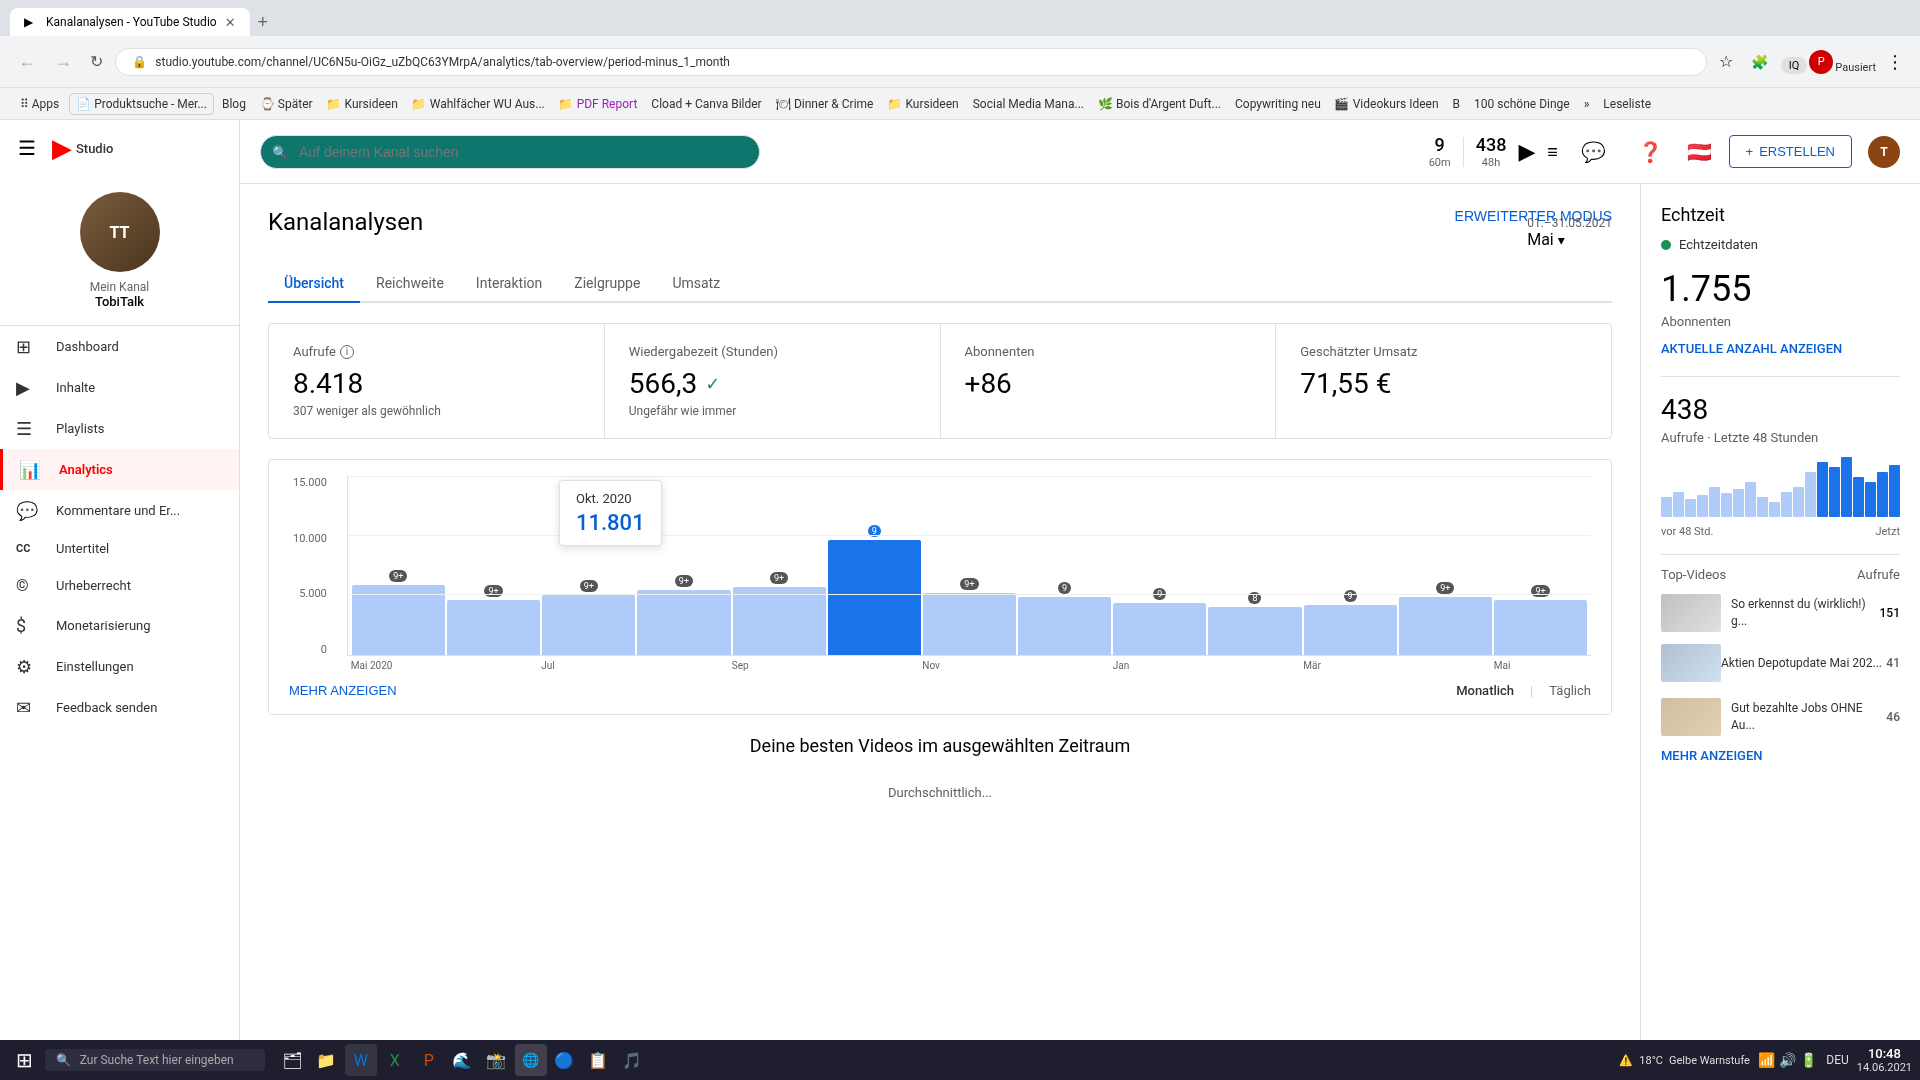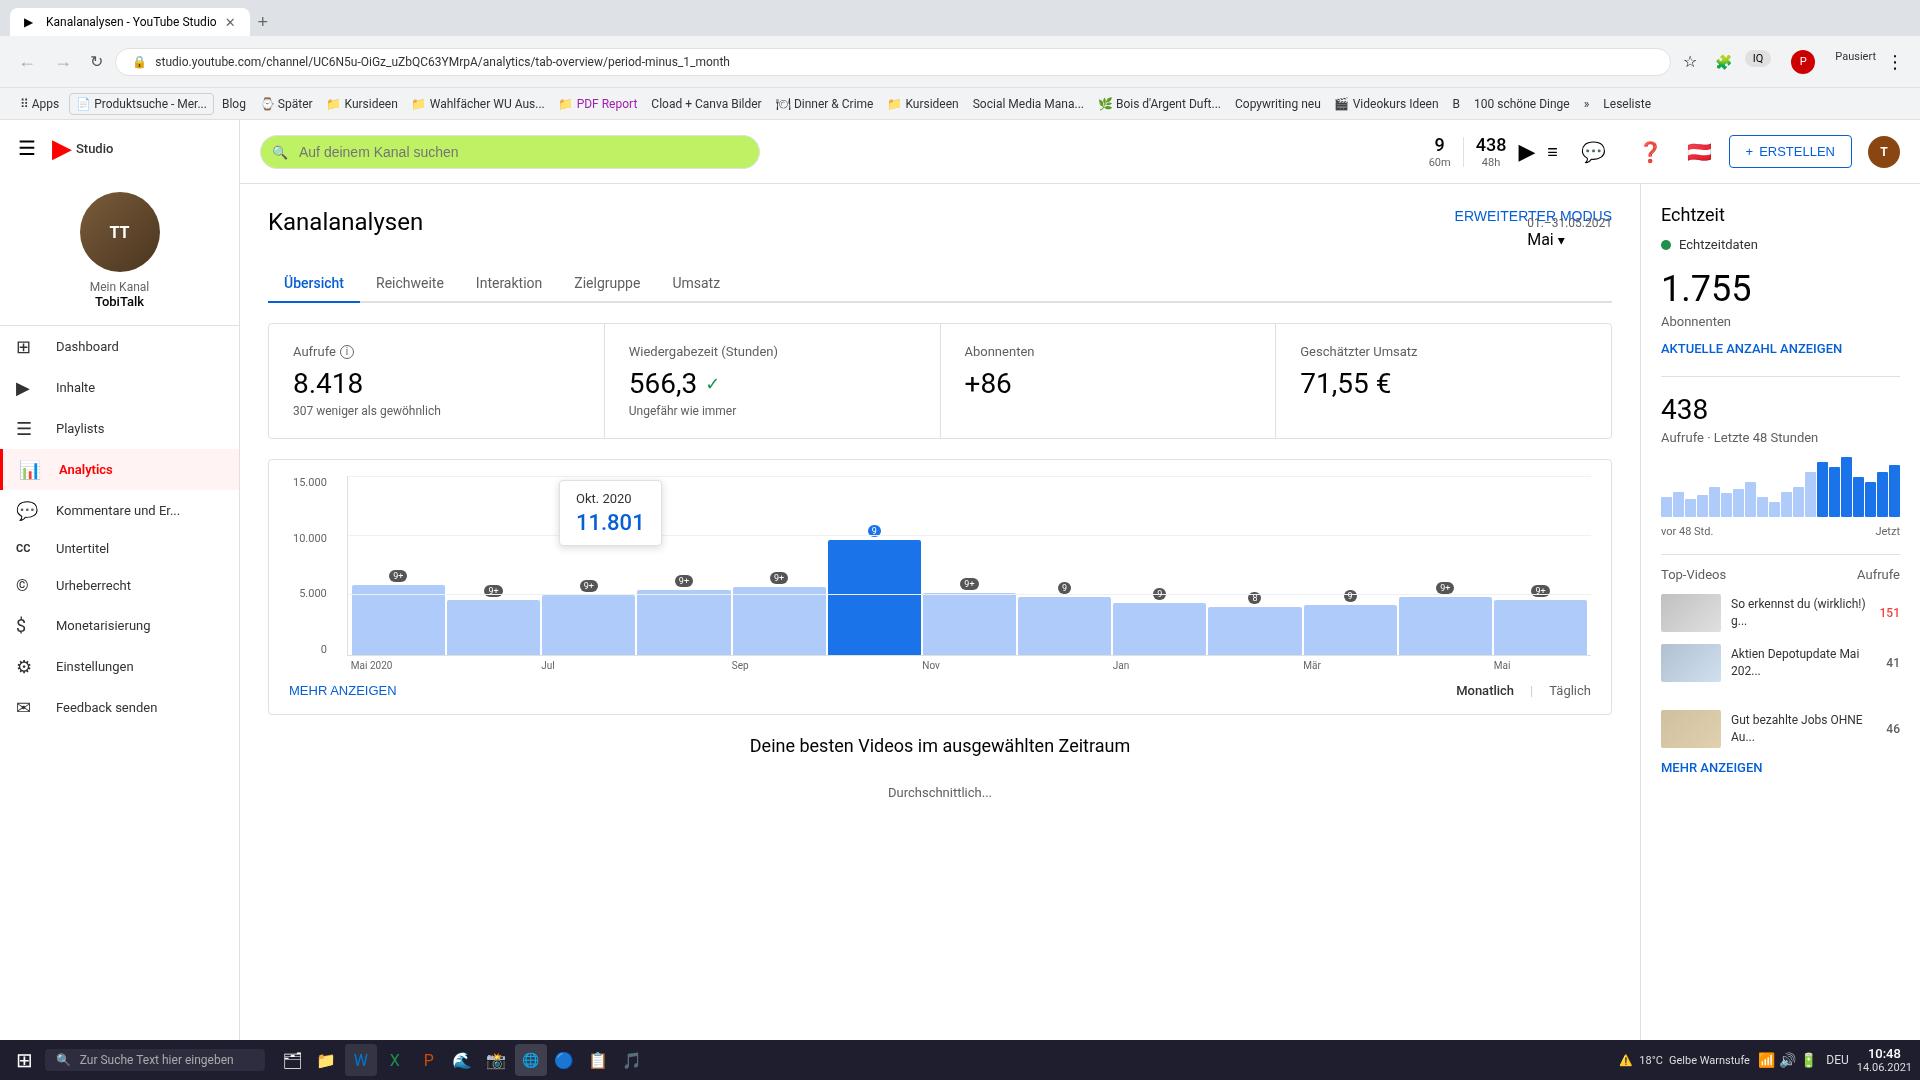--- a/index.html
+++ b/index.html
@@ -22,21 +22,21 @@
   <div style="display:flex; align-items:center; background:#f1f3f4; height:52px; padding:0 12px; gap:6px; border-bottom:1px solid #e0e0e0;">
     <button style="background:none; border:none; cursor:pointer; color:#aaa; font-size:18px; padding:6px; border-radius:50%;">←</button>
     <button style="background:none; border:none; cursor:pointer; color:#aaa; font-size:18px; padding:6px; border-radius:50%;">→</button>
     <button style="background:none; border:none; cursor:pointer; color:#555; font-size:16px; padding:6px; border-radius:50%;">↻</button>
     <div style="flex:1; background:#fff; border:1px solid #e0e0e0; border-radius:24px; padding:6px 16px; font-size:12px; color:#333; display:flex; align-items:center; gap:8px;">
       <span>🔒</span>
       <span style="color:#333;">studio.youtube.com/channel/UC6N5u-OiGz_uZbQC63YMrpA/analytics/tab-overview/period-minus_1_month</span>
     </div>
     <button style="background:none; border:none; cursor:pointer; font-size:16px; padding:6px;">☆</button>
     <button style="background:none; border:none; cursor:pointer; font-size:14px; padding:6px;">🧩</button>
-    <div style="display:flex; align-items:flex-start; gap:20px;">
+    <div style="display:flex; align-items:flex-end; gap:2px;">
       <span style="font-size:11px; background:#e0e0e0; border-radius:10px; padding:2px 8px;">IQ</span>
       <span style="width:24px; height:24px; background:#c00; border-radius:50%; display:inline-flex; align-items:center; justify-content:center; color:#fff; font-size:11px;">P</span>
       <span style="font-size:11px; color:#333;">Pausiert</span>
     </div>
     <button style="background:none; border:none; cursor:pointer; font-size:18px; padding:4px;">⋮</button>
   </div>
 
   <div style="background:#f1f3f4; border-bottom:1px solid #e0e0e0; height:32px; display:flex; align-items:center; padding:0 12px; gap:2px; overflow:hidden;">
     <span style="display:flex; align-items:center; gap:4px; padding:3px 8px; border-radius:4px; cursor:pointer; font-size:12px; color:#333;">⠿ Apps</span>
     <span style="display:flex; align-items:center; gap:4px; padding:3px 6px; border-radius:4px; cursor:pointer; font-size:12px; color:#333; border:1px solid #d0d0d0;">📄 Produktsuche - Mer...</span>
@@ -120,21 +120,21 @@
         <span>Feedback senden</span>
       </div>
     </nav>
   </div>
 
   <div style="flex:1; display:flex; flex-direction:column; overflow:hidden; background:#fff;">
 
     <div style="height:64px; display:flex; align-items:center; padding:0 20px; gap:16px; border-bottom:1px solid #e0e0e0;">
       <div style="flex:1; max-width:500px; position:relative;">
         <span style="position:absolute; left:12px; top:50%; transform:translateY(-50%); color:#666;">🔍</span>
-        <input type="text" style="width: 100%; padding: 8px 16px 8px 38px; border: 1px solid rgb(224, 224, 224); border-radius: 20px; font-size: 14px; background: #bef264;" placeholder="Auf deinem Kanal suchen">
+        <input type="text" style="width: 100%; padding: 8px 16px 8px 38px; border: 1px solid rgb(224, 224, 224); border-radius: 20px; font-size: 14px; background: #0f766e;" placeholder="Auf deinem Kanal suchen">
       </div>
       <div style="display:flex; align-items:center; gap:12px; margin-left:auto;">
         <div style="display:flex; flex-direction:column; align-items:center;">
           <span style="font-size:18px; font-weight:500; line-height:1.2;">9</span>
           <span style="font-size:11px; color:#666;">60m</span>
         </div>
         <div style="width:1px; height:30px; background:#e0e0e0;"></div>
         <div style="display:flex; flex-direction:column; align-items:center;">
           <span style="font-size:18px; font-weight:500; line-height:1.2;">438</span>
           <span style="font-size:11px; color:#666;">48h</span>
@@ -386,23 +386,23 @@
         <div style="display:flex; justify-content:space-between; font-size:13px; color:#606060; margin-bottom:12px;">
           <span>Top-Videos</span>
           <span>Aufrufe</span>
         </div>
 
         <div style="display:flex; gap:10px; margin-bottom:12px; align-items:center;">
           <div style="width:60px; height:38px; background:linear-gradient(135deg, #c0c0c0, #e0e0e0); border-radius:2px; flex-shrink:0;"></div>
           <div style="flex:1;">
             <div style="font-size:12px; color:#333; line-height:1.4;">So erkennst du (wirklich!) g...</div>
           </div>
-          <div style="font-size:12px; color:#ef4444; font-weight:500;">151</div>
-        </div>
-        <div style="display:flex; gap:10px; margin-bottom:28px; align-items:center;">
+          <div style="font-size:12px; color:#000000; font-weight:500;">151</div>
+        </div>
+        <div style="display:flex; margin-bottom:16px; align-items:center;">
           <div style="width:60px; height:38px; background:linear-gradient(135deg, #b0c0d0, #d0e0f0); border-radius:2px; flex-shrink:0;"></div>
           <div style="flex:1;">
             <div style="font-size:12px; color:#333; line-height:1.4;">Aktien Depotupdate Mai 202...</div>
           </div>
           <div style="font-size:12px; color:#606060; font-weight:500;">41</div>
         </div>
         <div style="display:flex; gap:10px; margin-bottom:12px; align-items:center;">
           <div style="width:60px; height:38px; background:linear-gradient(135deg, #d0c0a0, #e0d0b0); border-radius:2px; flex-shrink:0;"></div>
           <div style="flex:1;">
             <div style="font-size:12px; color:#333; line-height:1.4;">Gut bezahlte Jobs OHNE Au...</div>

